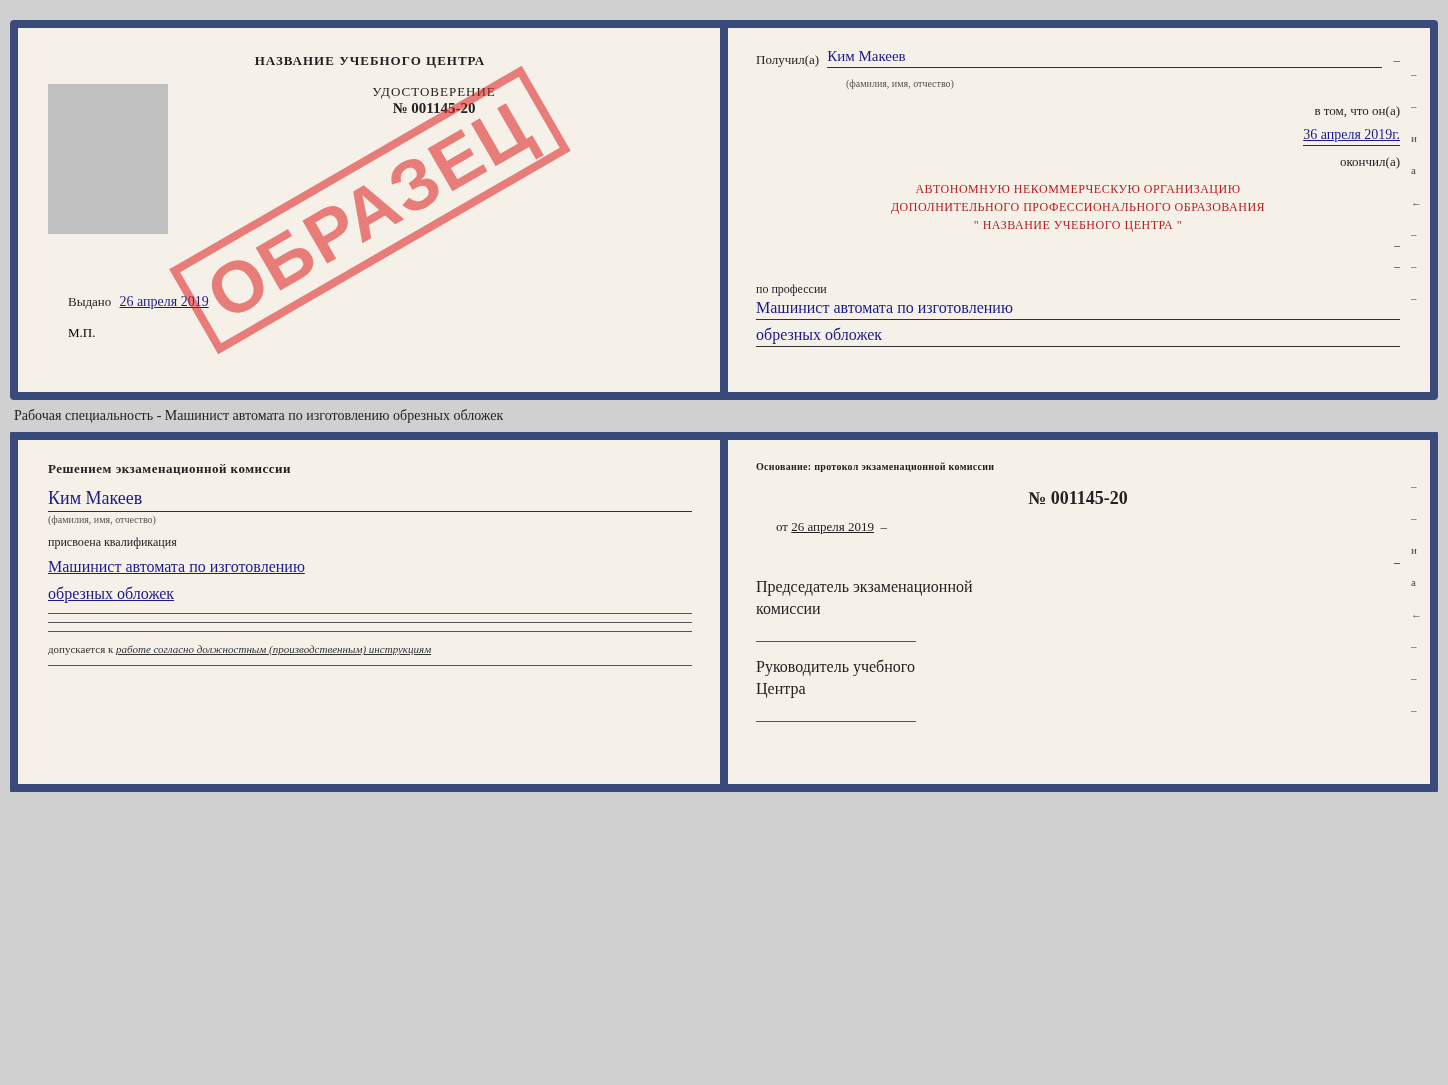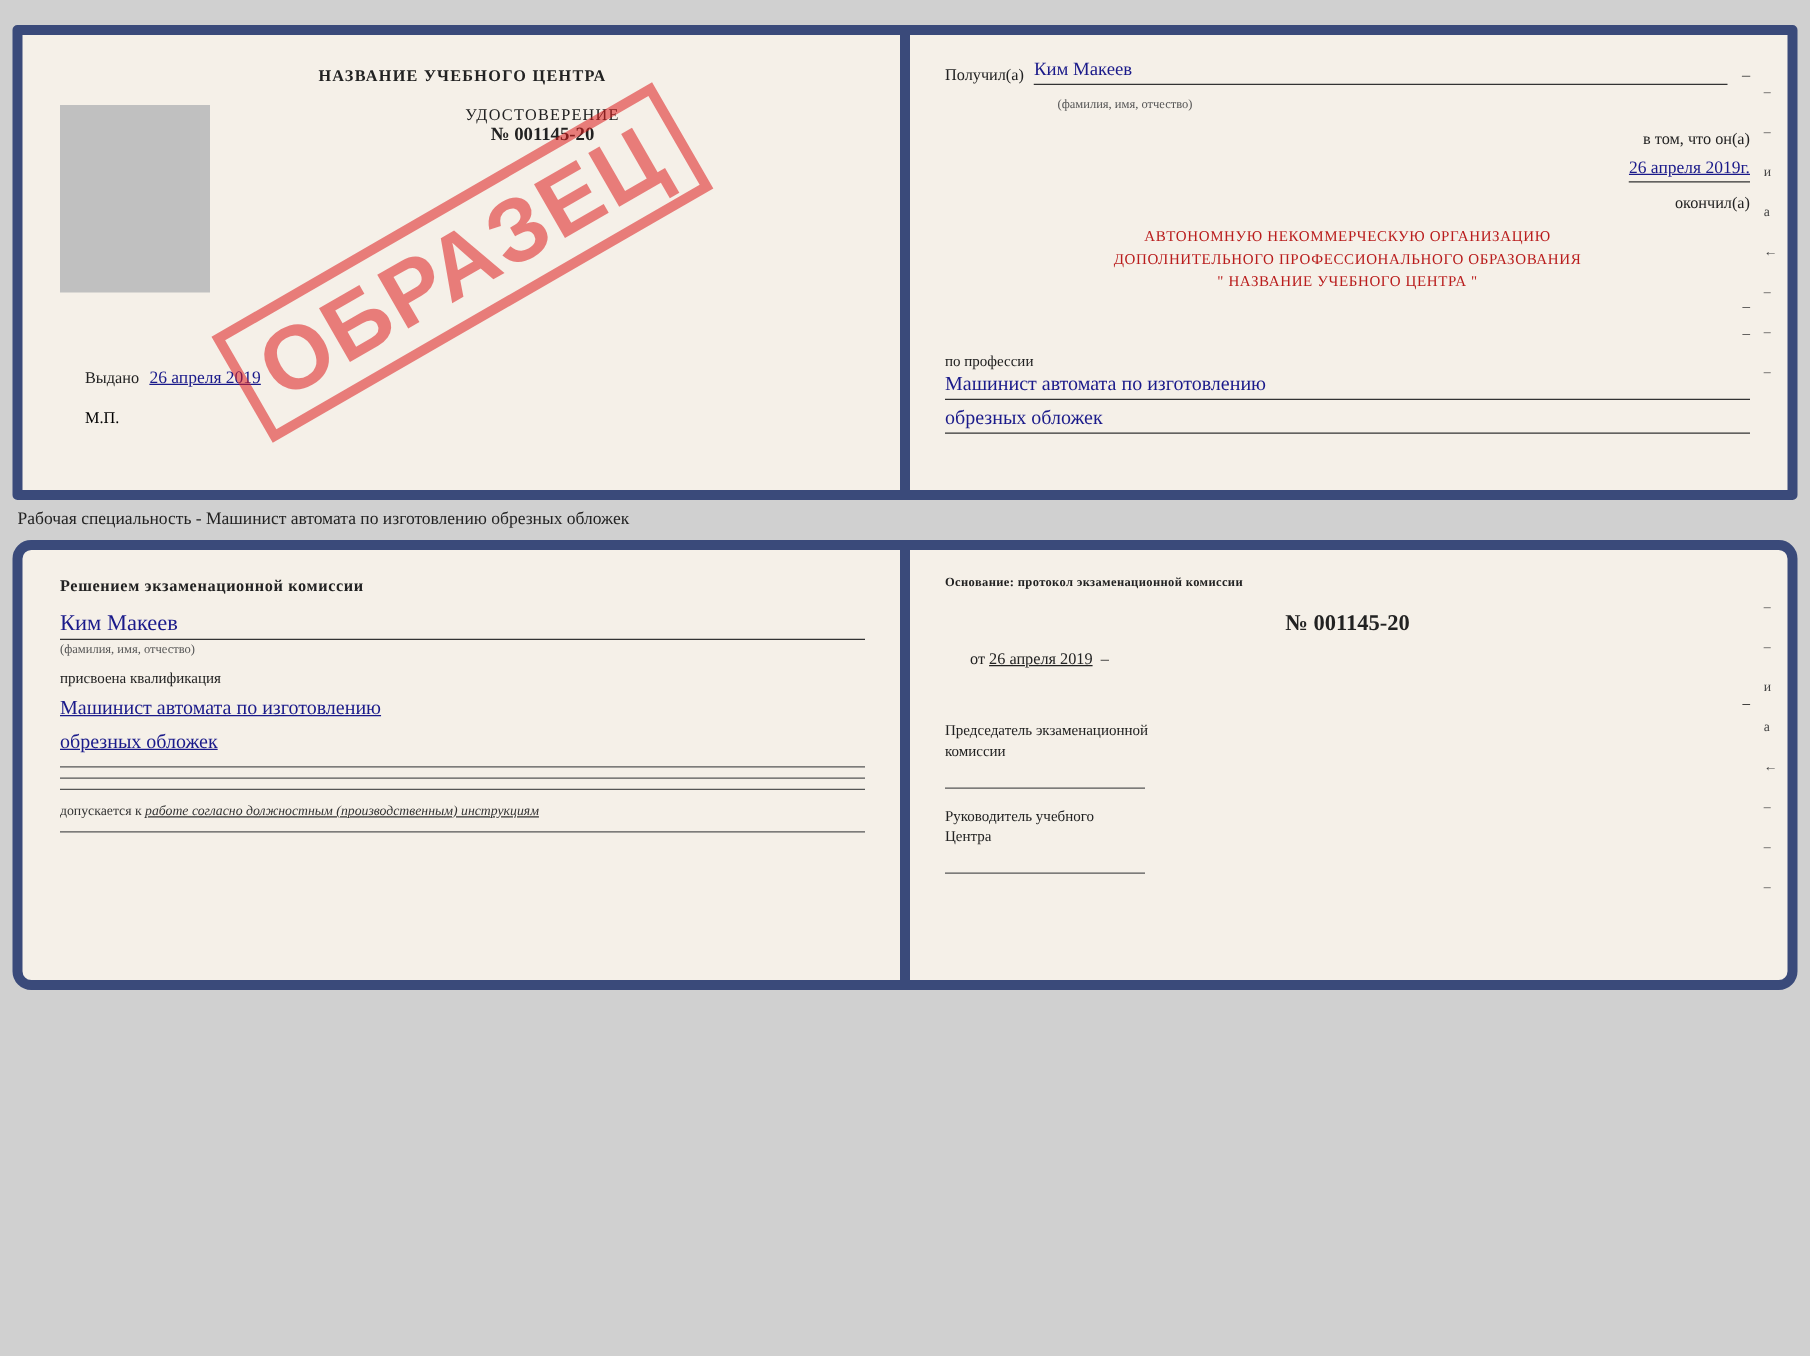--- a/index.html
+++ b/index.html
@@ -211,21 +211,21 @@
       color: #222;
       margin: 8px 0 8px 0;
       padding-left: 4px;
     }
 
     
     .cert-book-bottom {
       width: 100%;
       background: #f5f0e8;
       border: 8px solid #3a4a7a;
-      border-radius: 15px;
+      border-radius: 1px;
       display: flex;
       position: relative;
       min-height: 360px;
     }
 
     .cert-book-bottom::after {
       content: '';
       position: absolute;
       left: 50%;
       top: 0;
@@ -326,21 +326,21 @@
     }
 
     .bottom-right-date {
       font-size: 13px;
       color: #222;
       margin-bottom: 20px;
       padding-left: 20px;
     }
 
     .bottom-right-role {
-      font-size: 12px;
+      font-size: 16px;
       color: #222;
       margin-bottom: 6px;
       line-height: 1.4;
     }
 
     .bottom-right-sign-line {
       border-bottom: 1px solid #555;
       width: 160px;
       margin: 20px 0 14px 0;
     }
@@ -390,21 +390,21 @@
 
       <div class="cert-right-line">
         <span class="cert-right-label">Получил(а)</span>
         <span class="cert-right-value">Ким Макеев</span>
         <span class="cert-dash">–</span>
       </div>
       <div class="cert-right-sublabel" style="text-align:left; padding-left:90px;">(фамилия, имя, отчество)</div>
 
       <div class="cert-right-line" style="margin-top:14px;flex-direction:column;">
         <span class="cert-right-label">в том, что он(а)</span>
-        <span style="font-family:'Segoe Script','Comic Sans MS',cursive; font-size:14px; color:#1a1a8a; text-decoration:underline; border-bottom:1px solid #333; padding-bottom:2px;">26 апреля 2019г.</span>
+        <span style="font-family:'Segoe Script','Comic Sans MS',cursive; font-size:14px; color:#1a1a8a; text-decoration:underline; border-bottom:1px solid #333; padding-bottom:2px;">36 апреля 2019г.</span>
         <span class="cert-right-label">окончил(а)</span>
       </div>
 
       <div class="cert-right-org">
         <span>АВТОНОМНУЮ НЕКОММЕРЧЕСКУЮ ОРГАНИЗАЦИЮ</span><br>
         <span>ДОПОЛНИТЕЛЬНОГО ПРОФЕССИОНАЛЬНОГО ОБРАЗОВАНИЯ</span><br>
         <span>
           <span>"</span>&nbsp;<span>НАЗВАНИЕ УЧЕБНОГО ЦЕНТРА</span>&nbsp;<span>"</span>
         </span>
       </div>

